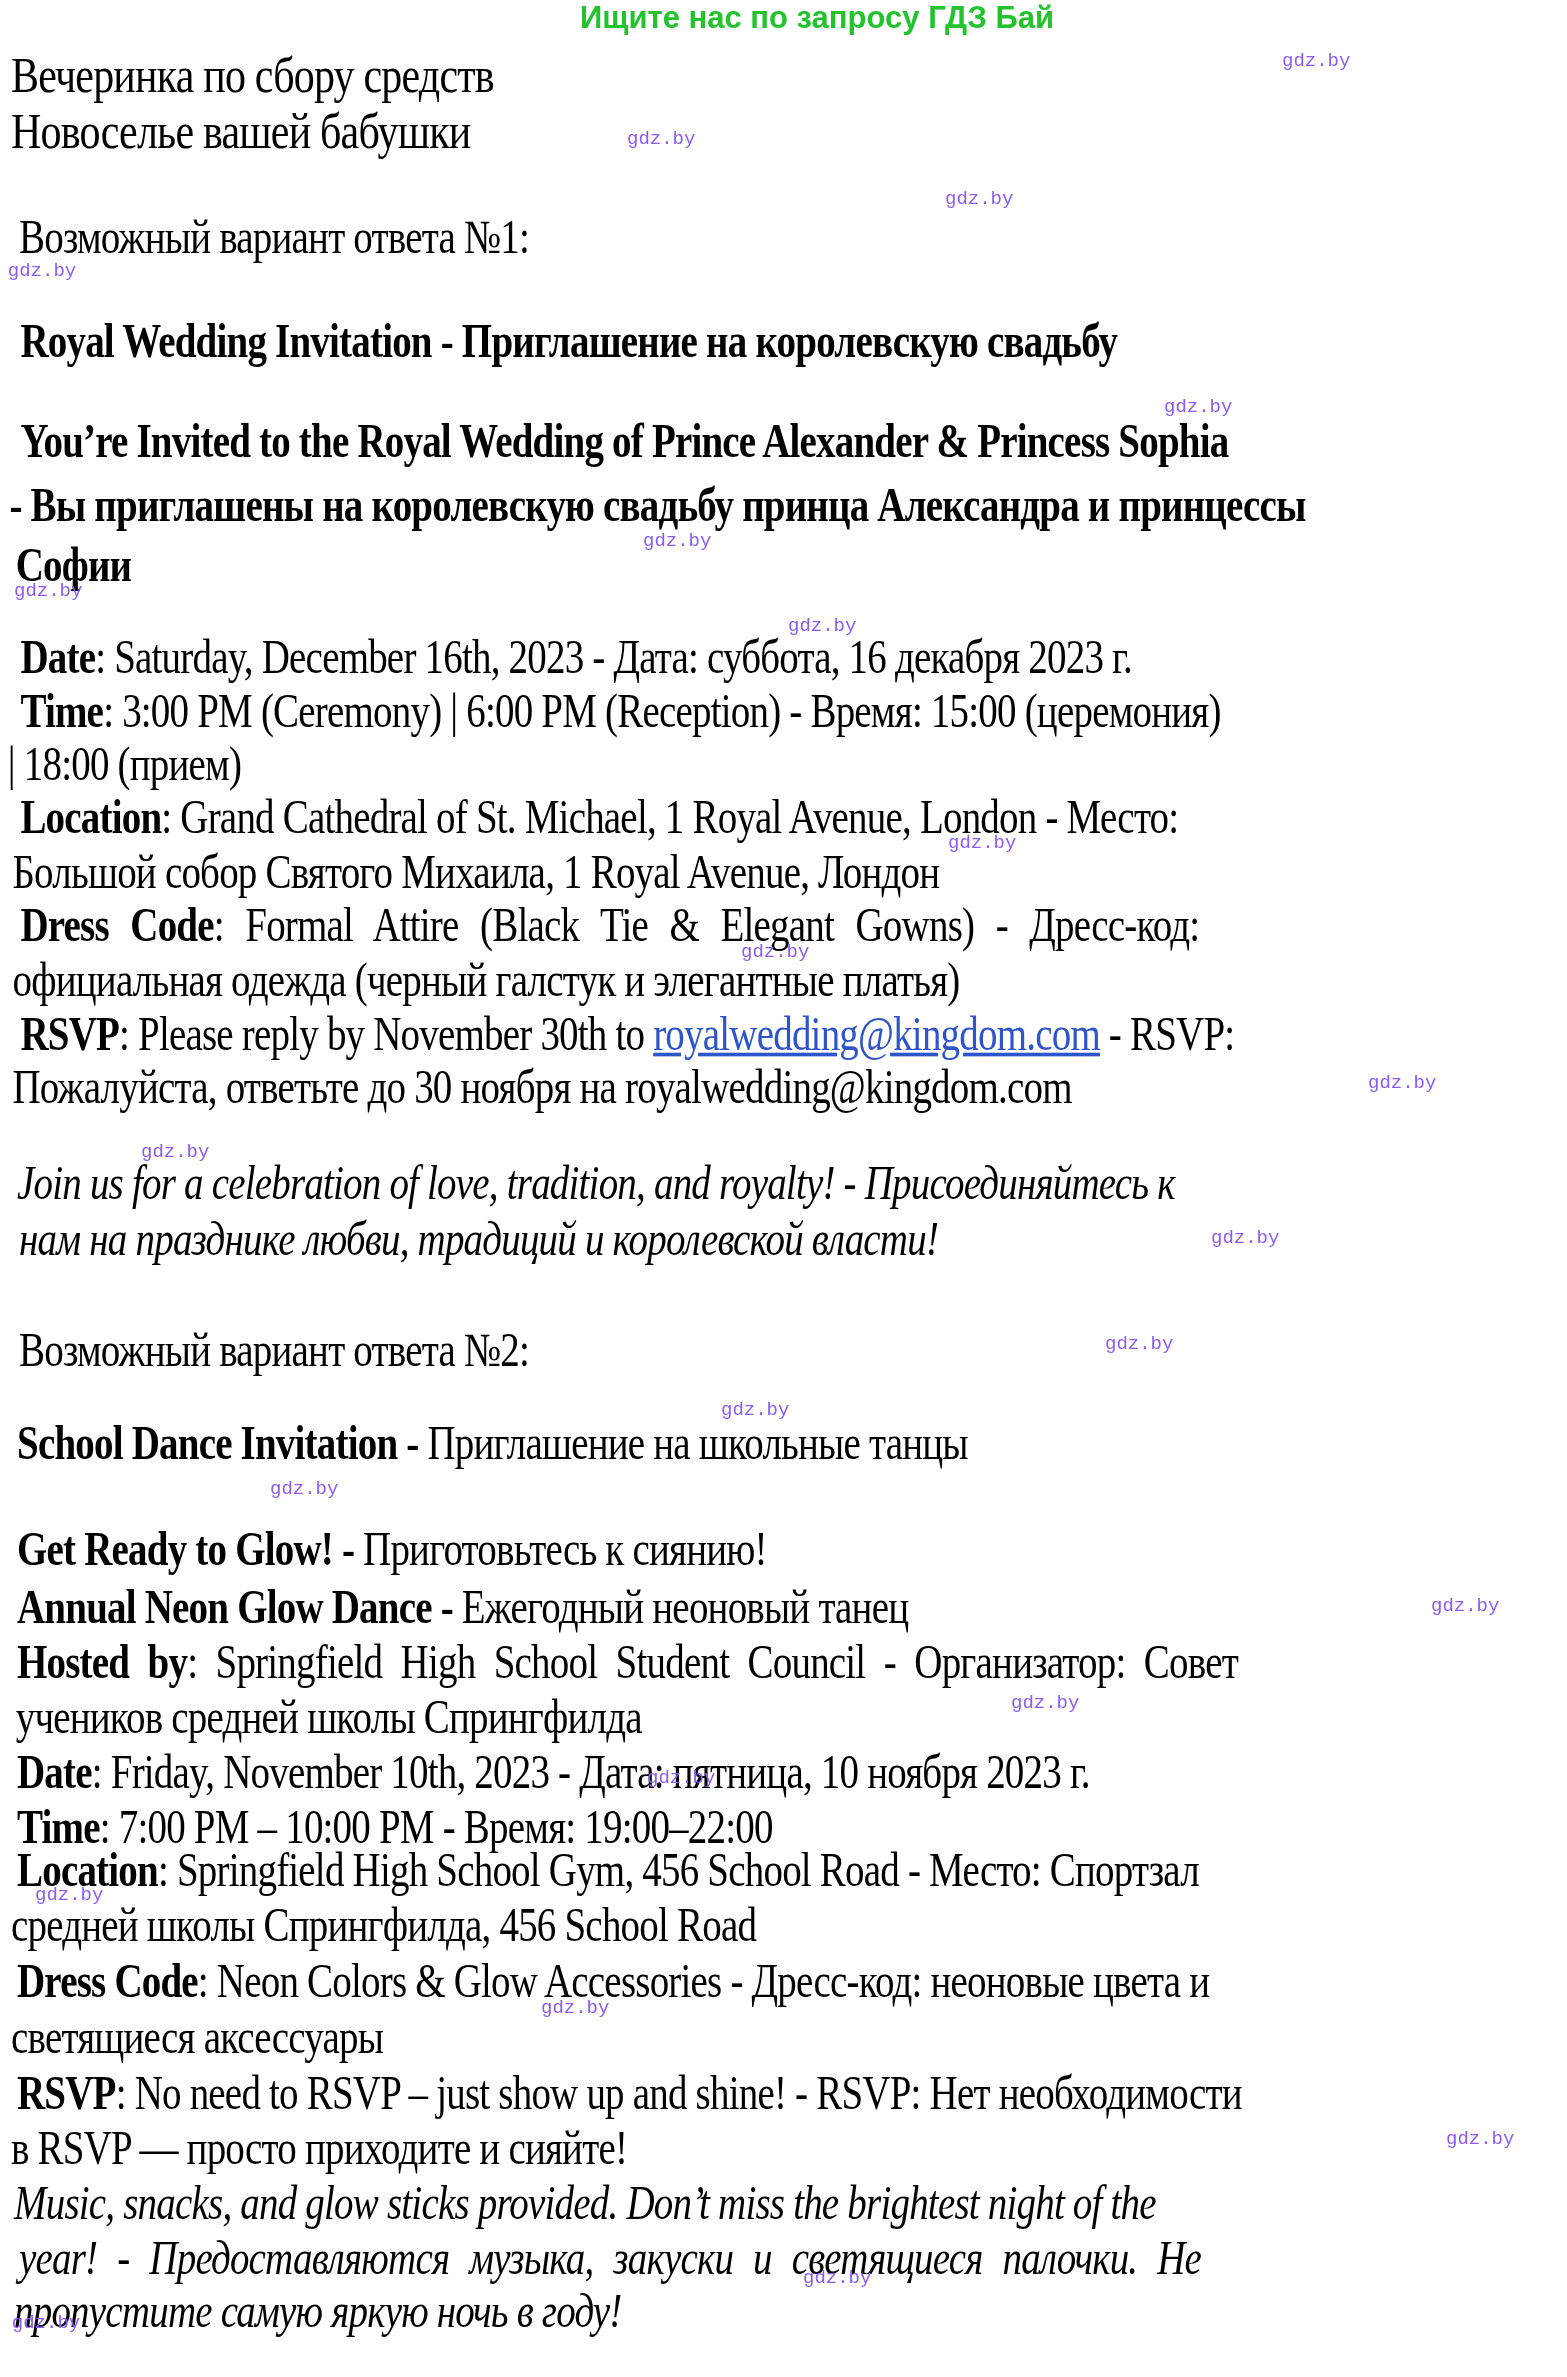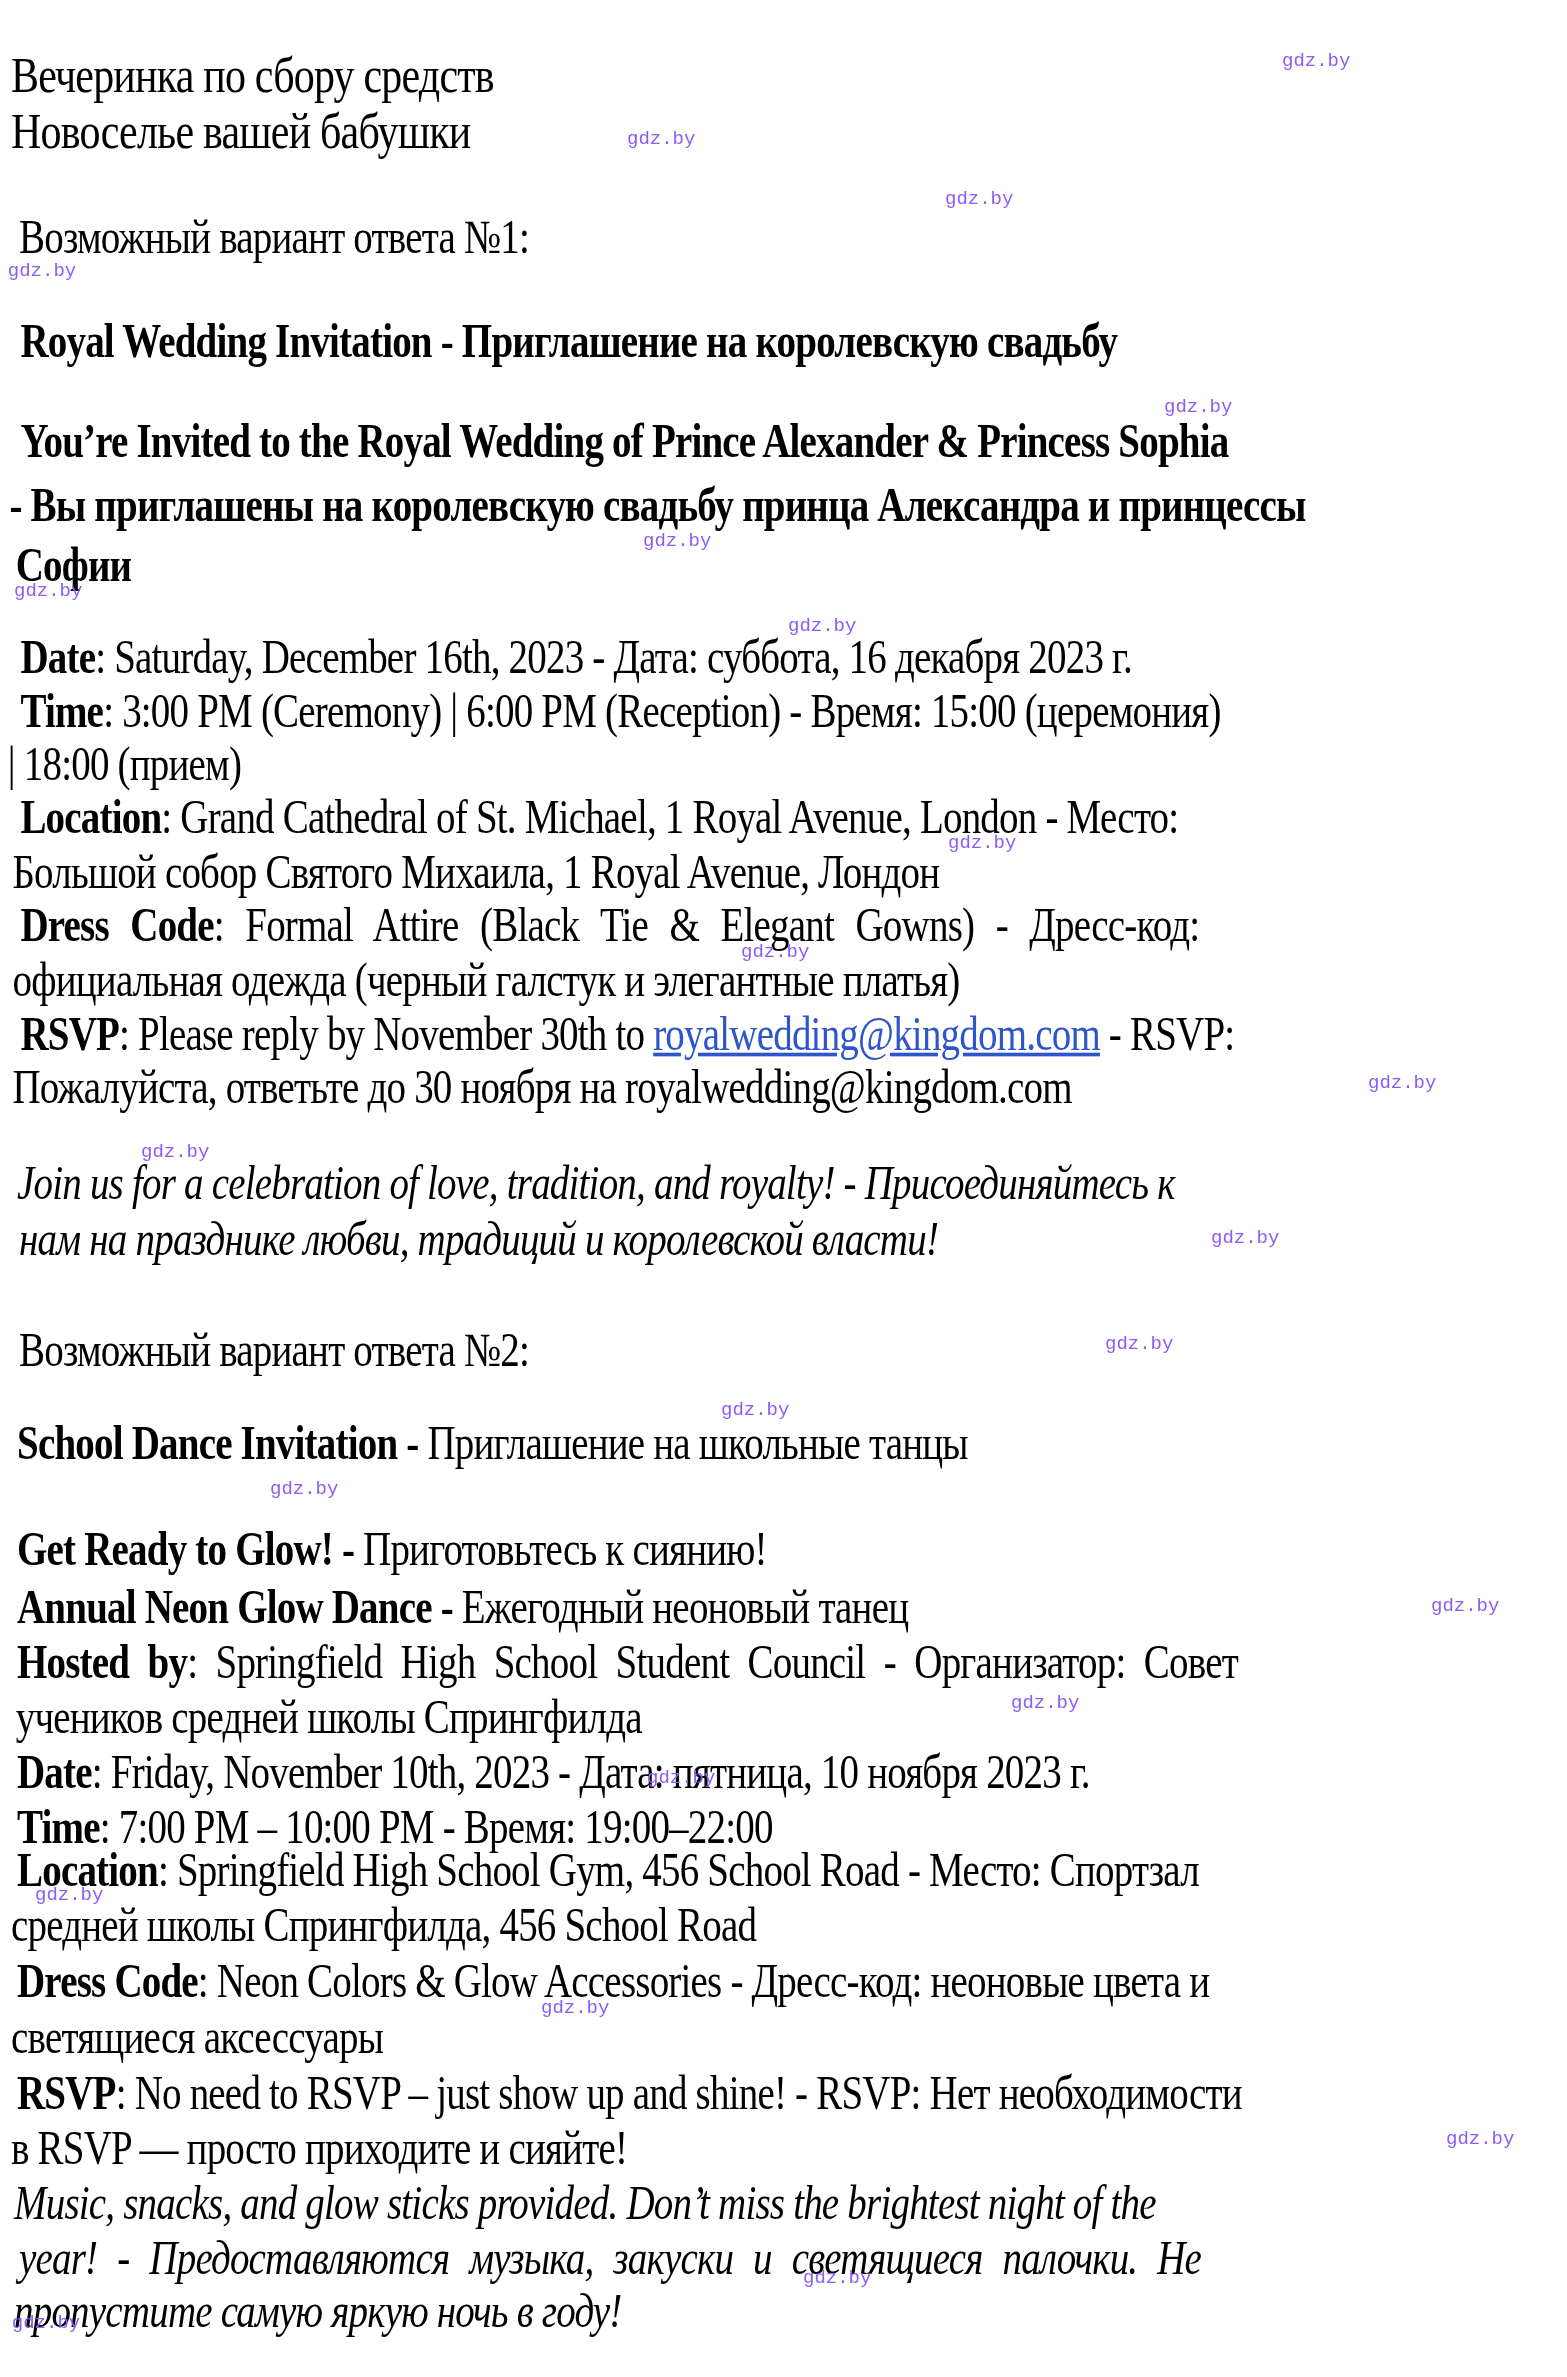--- a/index.html
+++ b/index.html
@@ -19,20 +19,21 @@
       font-size:31px;font-weight:bold;white-space:nowrap;}
   .footer{position:absolute;left:50%;transform:translateX(-50%);top:2337px;
       font-family:"Liberation Sans", sans-serif;font-size:33px;word-spacing:7.8px;white-space:nowrap;}
   .maillink{text-decoration:underline;cursor:pointer;}
 </style>
 </head>
 <body>
 
 <div id="page">
 
+  <div class="banner" style="color:#23c32d">Ищите нас по запросу ГДЗ Бай</div>
 
   <div class="ln big" style="left:11px;top:49px">Вечеринка по сбору средств</div>
   <div class="ln big" style="left:11px;top:105px">Новоселье вашей бабушки</div>
 
   <div class="ln" style="left:19px;top:213px">Возможный вариант ответа №1:</div>
 
   <div class="ln b" style="left:20.4px;top:317px">Royal Wedding Invitation - Приглашение на королевскую свадьбу</div>
 
   <div class="ln b" style="left:20.4px;top:417px">You’re Invited to the Royal Wedding of Prince Alexander &amp; Princess Sophia</div>
   <div class="ln b" style="left:9.4px;top:481px">- Вы приглашены на королевскую свадьбу принца Александра и принцессы</div>

